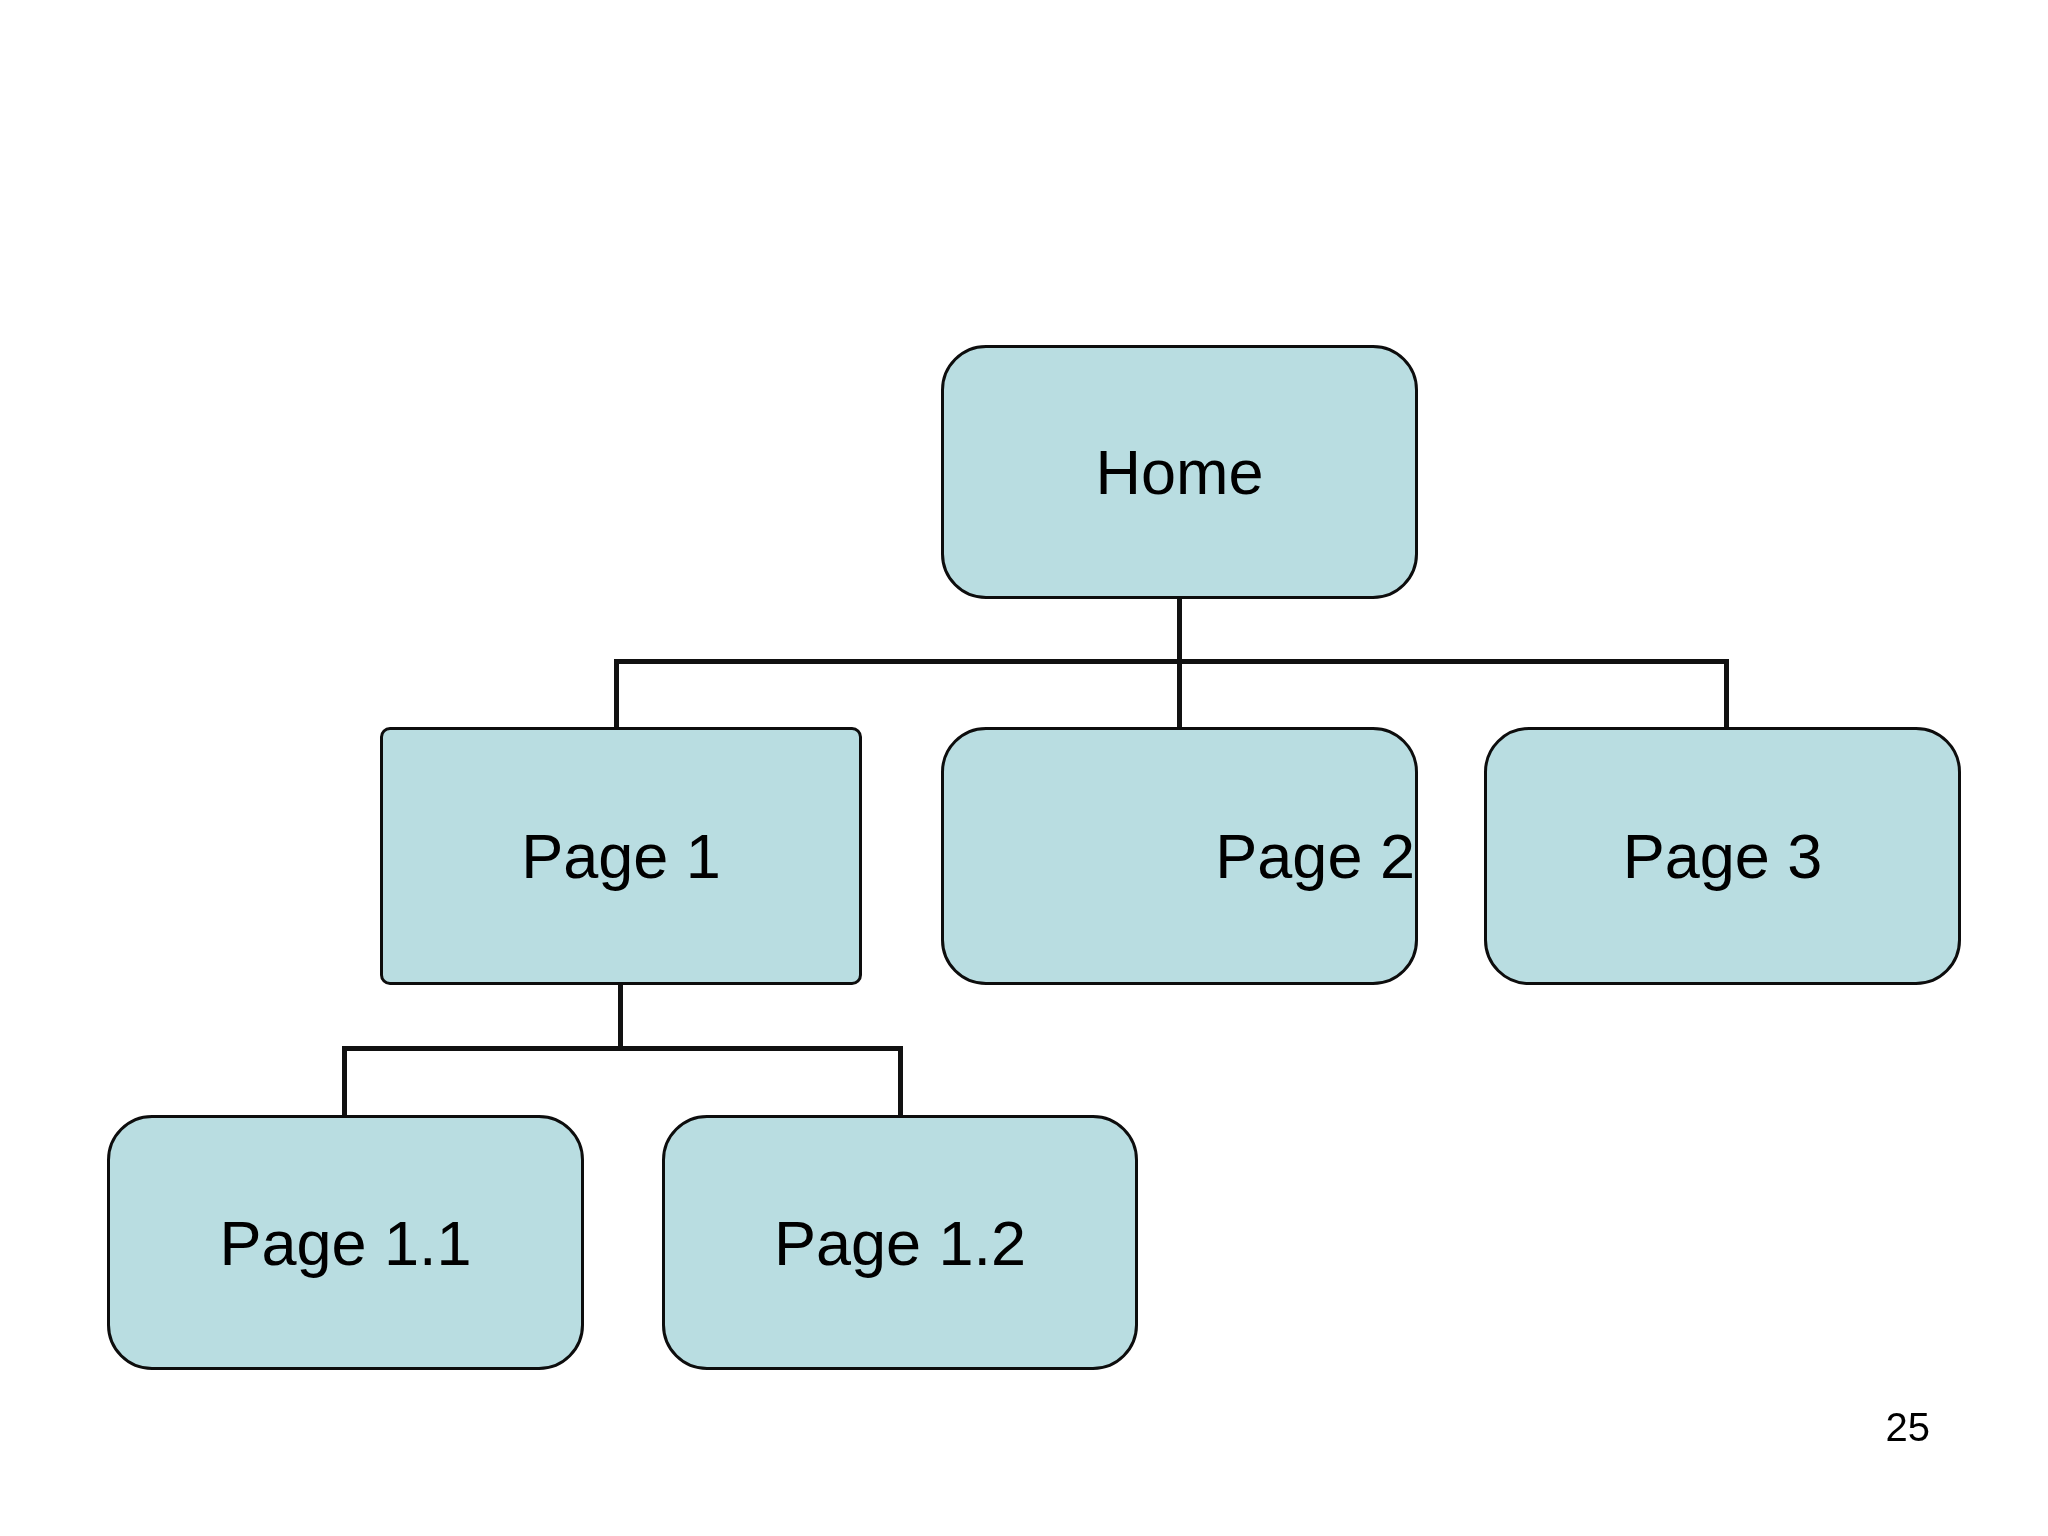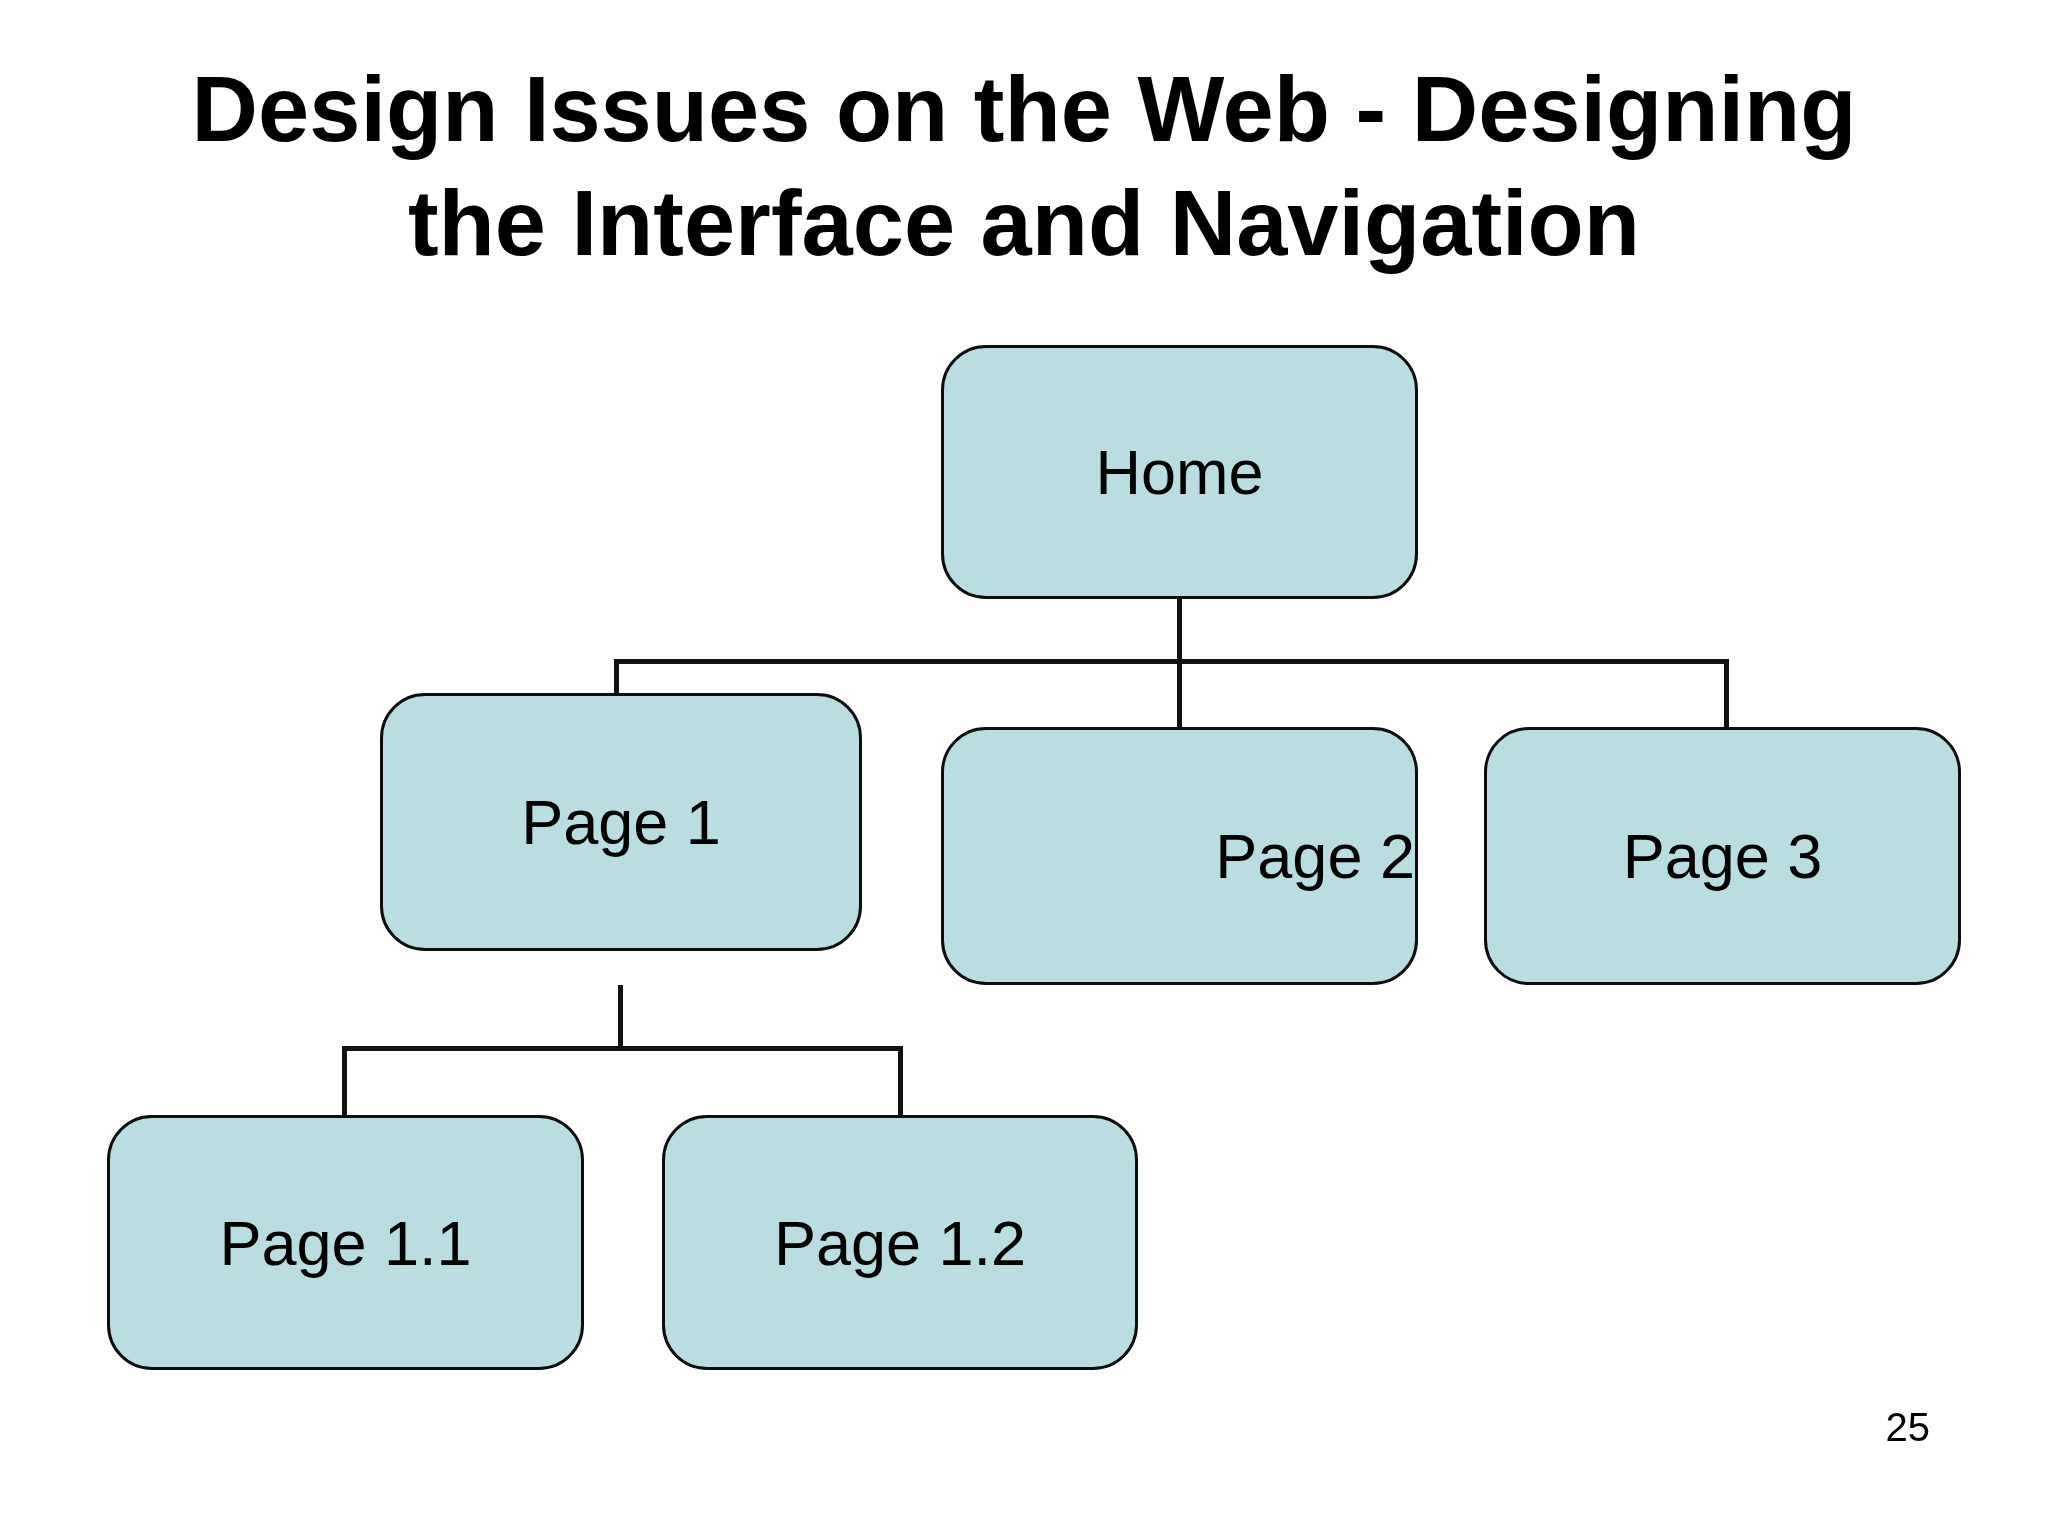--- a/index.html
+++ b/index.html
@@ -38,21 +38,21 @@
     display: flex;
     align-items: center;
     justify-content: center;
   }
   .node-label {
     font-size: 63px;
     color: #000000;
     white-space: nowrap;
   }
   .node-home   { left: 941px;  top: 345px;  width: 477px; height: 254px; }
-  .node-page1  { left: 380px;  top: 693px;  width: 482px; height: 258px; }
+  .node-page1  { left: 380px;  top: 727px;  width: 482px; height: 258px; border-radius: 10px; }
   .node-page2  { left: 941px;  top: 727px;  width: 477px; height: 258px; justify-content: flex-end; }
   .node-page3  { left: 1484px; top: 727px;  width: 477px; height: 258px; }
   .node-page11 { left: 107px;  top: 1115px; width: 477px; height: 255px; }
   .node-page12 { left: 662px;  top: 1115px; width: 476px; height: 255px; }
 
   .line {
     position: absolute;
     background: #111111;
   }
   
@@ -74,21 +74,20 @@
     font-size: 40px;
     color: #000000;
     margin-left: 16px;
   }
 </style>
 </head>
 <body>
 
 <div class="slide">
 
-  <h1 class="title"><span>Design Issues on the Web - Designing</span><br><span>the Interface and Navigation</span></h1>
 
   <div class="line c-home-stem"></div>
   <div class="line c-top-hbar"></div>
   <div class="line c-drop-left"></div>
   <div class="line c-drop-mid"></div>
   <div class="line c-drop-right"></div>
   <div class="line c-p1-stem"></div>
   <div class="line c-low-hbar"></div>
   <div class="line c-drop-11"></div>
   <div class="line c-drop-12"></div>

